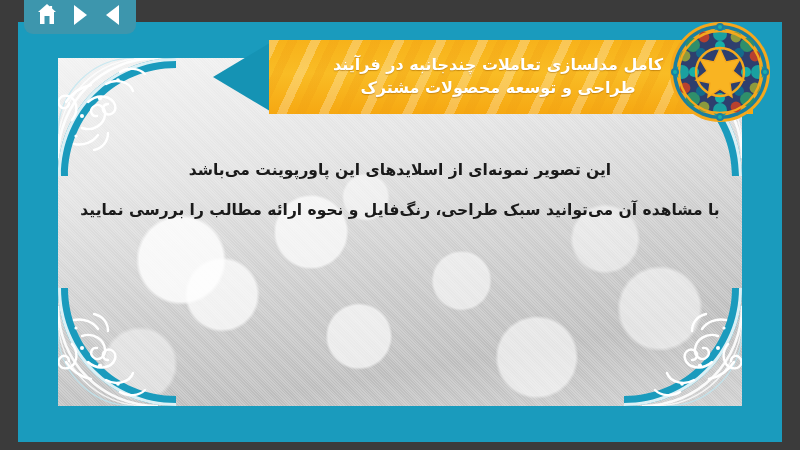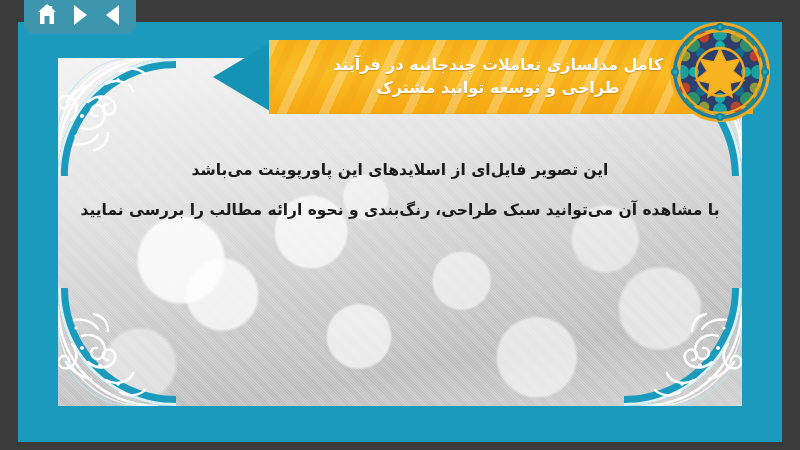--- a/index.html
+++ b/index.html
@@ -256,29 +256,29 @@
     <div class="corner c-tr">
       <svg viewBox="0 0 118 118" xmlns="http://www.w3.org/2000/svg">
         <path d="M0,118 C0,52 52,0 118,0 L118,10 C58,10 10,58 10,118 Z" fill="#1a9bbd"></path>
         <path d="M0,118 C0,52 52,0 118,0 L118,3 C54,3 3,54 3,118 Z" fill="#ffffff" opacity=".85"></path>
         <path d="M0,100 C0,44 44,0 100,0" fill="none" stroke="#ffffff" stroke-width="2.6" opacity=".9"></path>
         <path d="M0,88 C0,39 39,0 88,0" fill="none" stroke="#ffffff" stroke-width="1.6" opacity=".75"></path>
       </svg>
     </div>
 
     <div class="body-text">
-      <div class="body-line">این تصویر فایل‌ای از اسلایدهای این پاورپوینت می‌باشد</div>
-      <div class="body-line">با مشاهده آن می‌توانید سبک طراحی، رنگ‌بندی و نحوه ارائه مطالب را بررسی نمایید</div>
+      <div class="body-line">این تصویر نمونه‌ای از اسلایدهای این پاورپوینت می‌باشد</div>
+      <div class="body-line">با مشاهده آن می‌توانید سبک طراحی، رنگ‌فایل و نحوه ارائه مطالب را بررسی نمایید</div>
     </div>
 
     <div class="banner">
       <div class="banner-arrow"></div>
       <div class="banner-body">
         <div class="banner-line">کامل مدلسازی تعاملات چندجانبه در فرآیند</div>
-        <div class="banner-line">طراحی و توسعه توانید مشترک</div>
+        <div class="banner-line">طراحی و توسعه محصولات مشترک</div>
       </div>
     </div>
 
     <div class="medallion">
       <svg width="108" height="108" viewBox="0 0 108 108" xmlns="http://www.w3.org/2000/svg">
         <defs>
           <clipPath id="mclip">
               <circle cx="54" cy="54" r="49"></circle>
             </clipPath>
         </defs>

